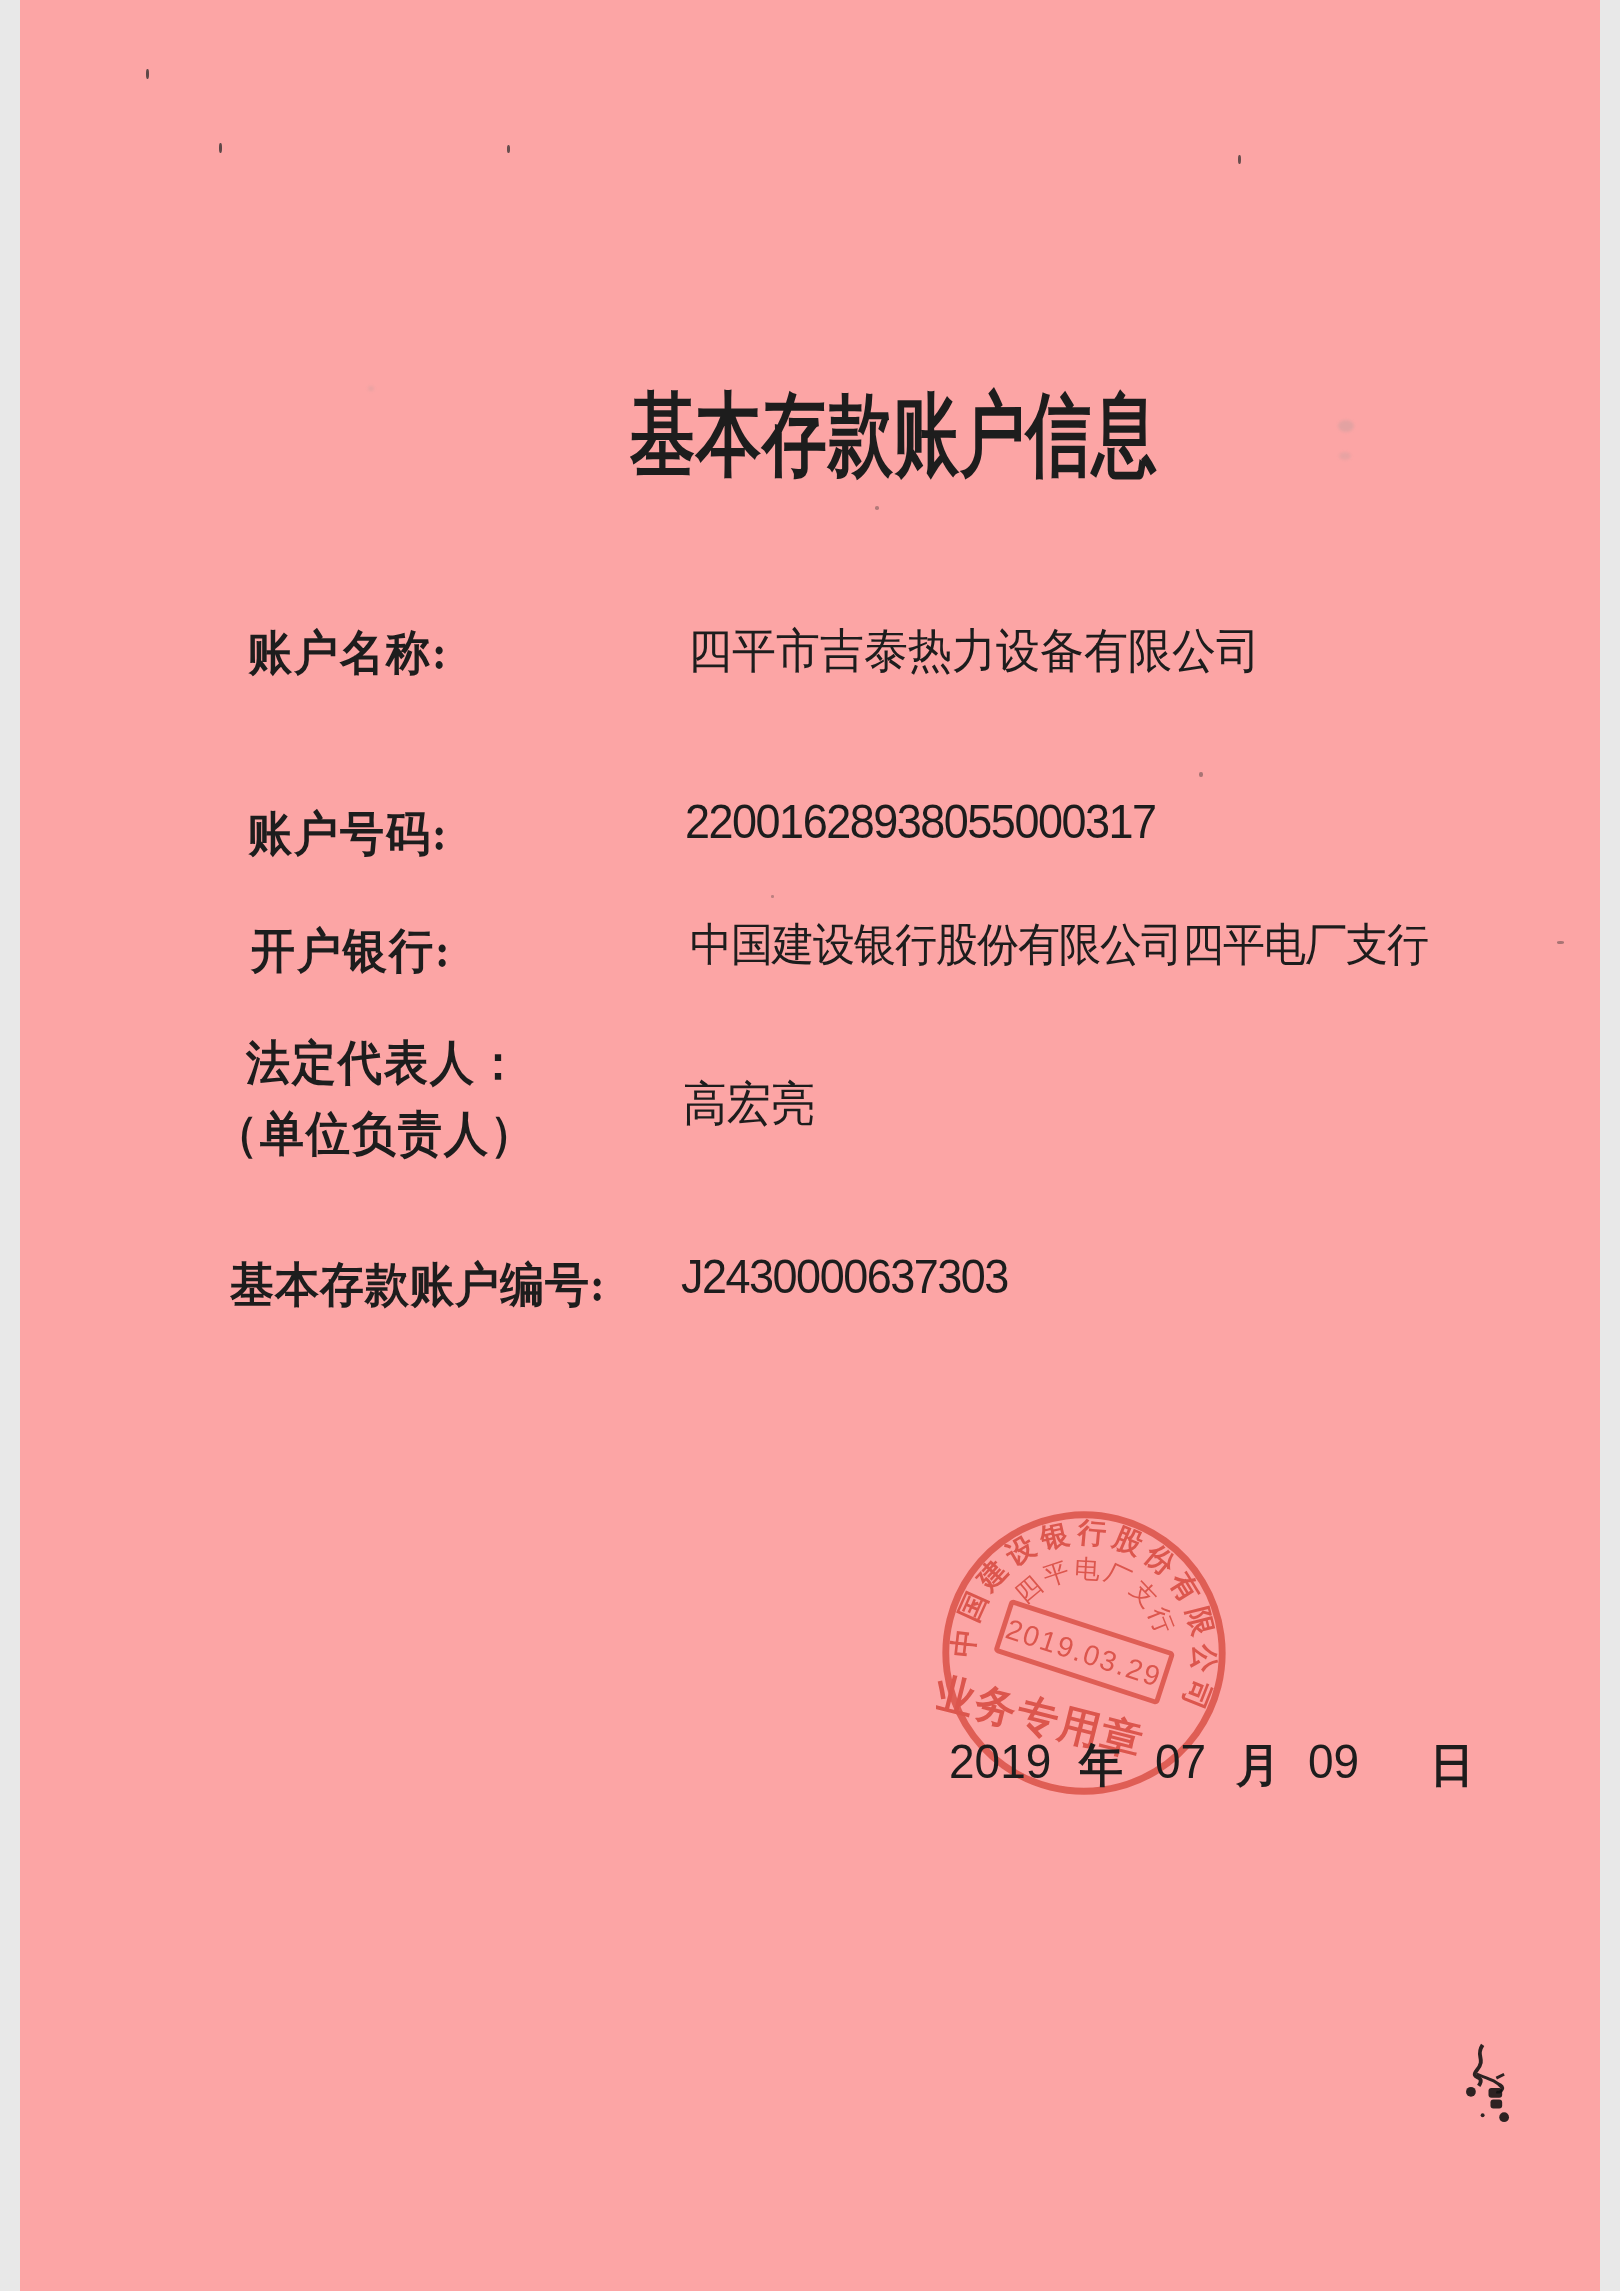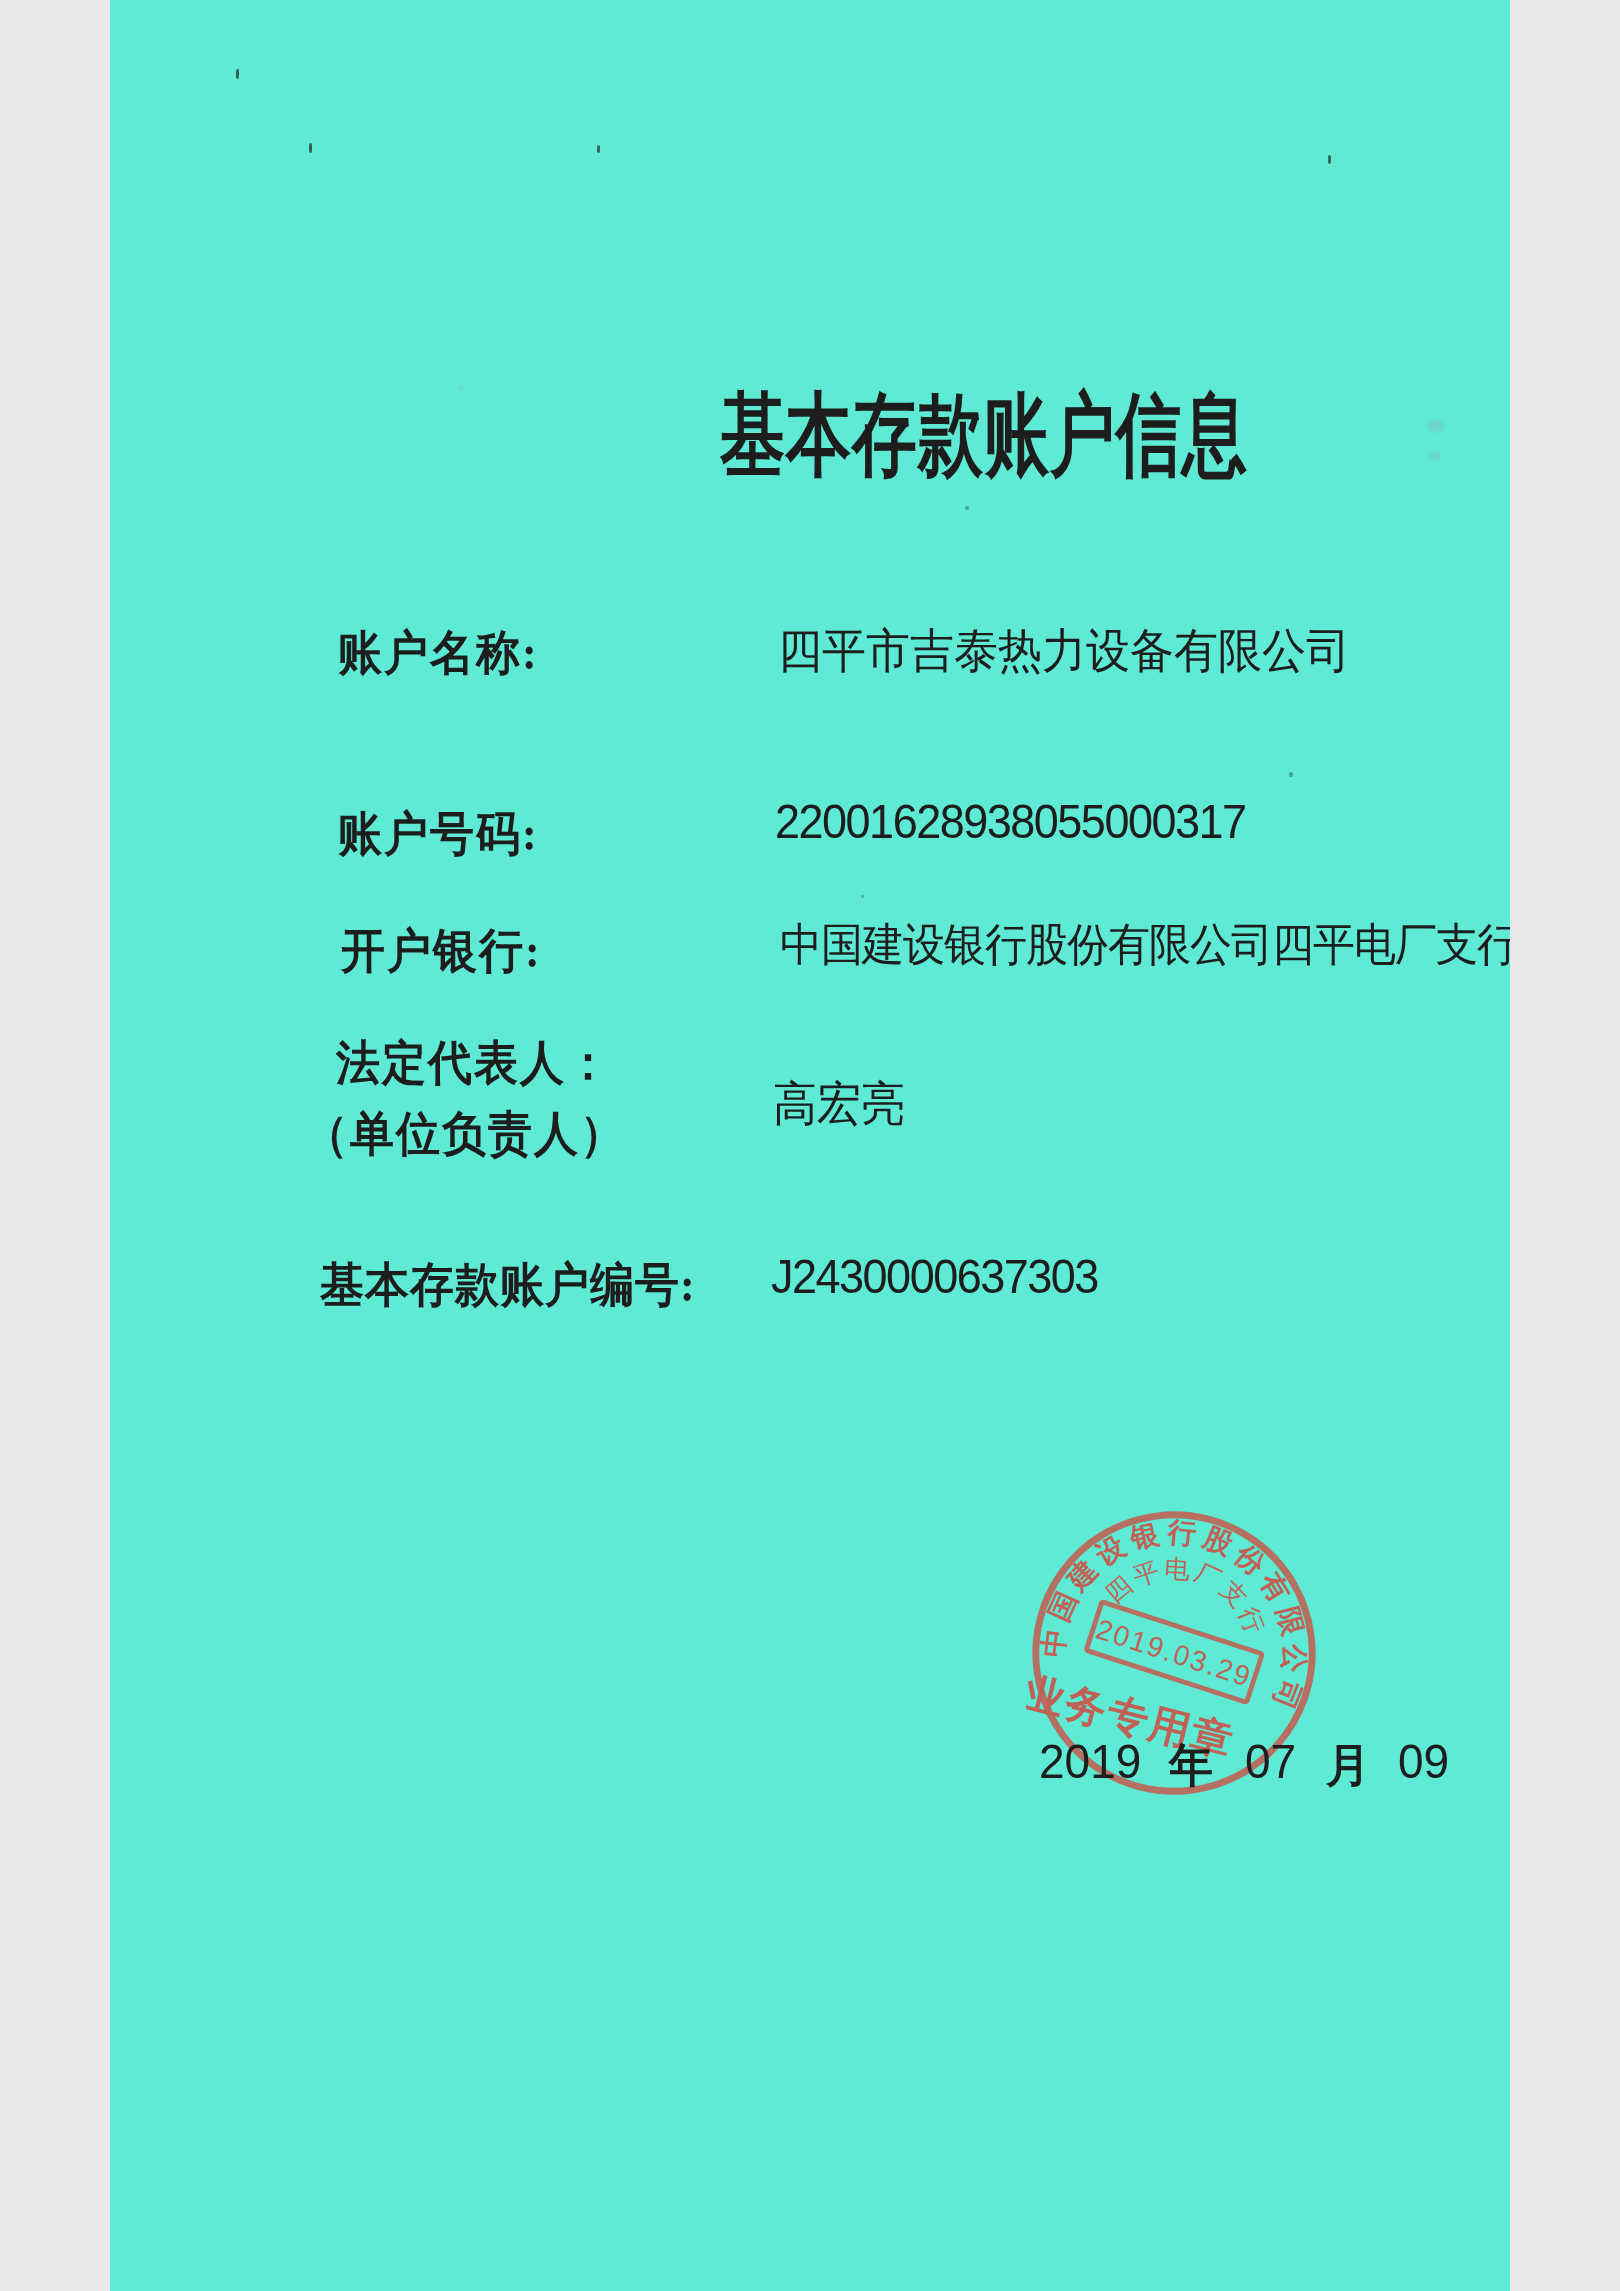--- a/index.html
+++ b/index.html
@@ -1,17 +1,17 @@
 <!DOCTYPE html>
 <html><head>
 <meta charset="utf-8">
 <style>
   html,body{margin:0;padding:0;background:#e8e8e8;}
   .page{
-    position:relative;width:1400px;height:2292px;background:#5eead4;
+    position:relative;width:1580px;height:2292px;background:#fca5a5;
     font-family:"Liberation Serif","DejaVu Serif",serif;color:#1d1d1d;
     overflow:hidden;margin:0 auto;
   }
   .title{
     position:absolute;left:610px;top:374px;font-size:65px;font-weight:bold;
     letter-spacing:1px;transform:scaleY(1.40);transform-origin:top left;white-space:nowrap;
   }
   .lbl{
     position:absolute;font-size:44px;font-weight:bold;letter-spacing:2px;
     transform:scaleY(1.08);transform-origin:top left;white-space:nowrap;

